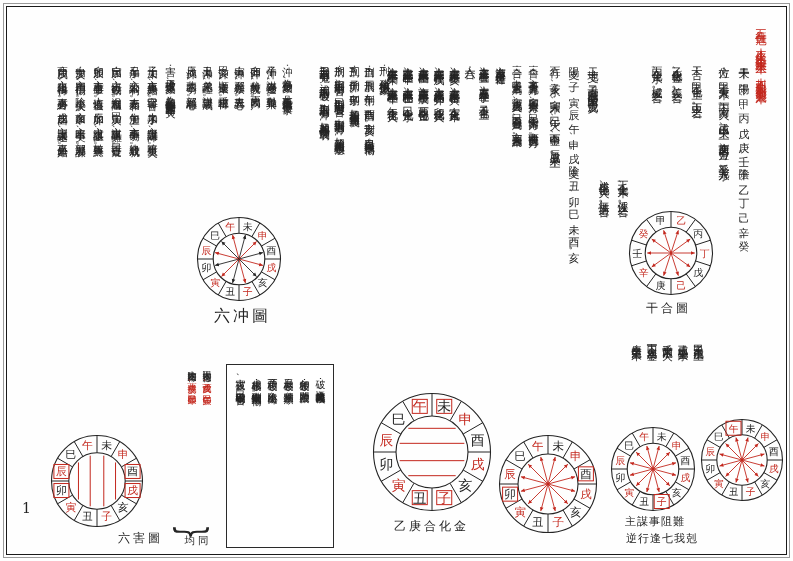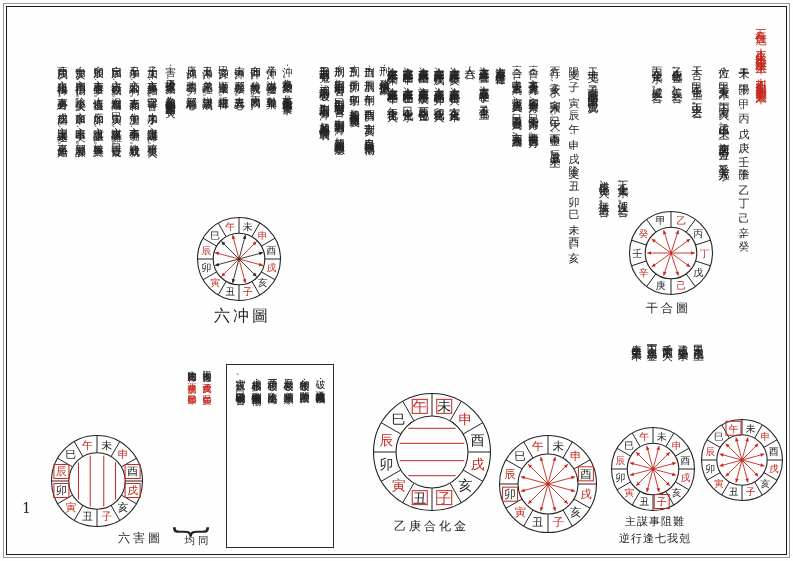--- a/index.html
+++ b/index.html
@@ -198,21 +198,21 @@
         <text x="73.7306633935959" y="50.502205631617805" text-anchor="middle" dominant-baseline="central" font-size="9.66" fill="#c3271d">戌</text>
         <text x="65.22845776197809" y="65.22845776197809" text-anchor="middle" dominant-baseline="central" font-size="9.66" fill="#242424">亥</text>
         <text x="50.502205631617805" y="73.7306633935959" text-anchor="middle" dominant-baseline="central" font-size="9.66" fill="#c3271d">子</text>
         <text x="33.49779436838219" y="73.7306633935959" text-anchor="middle" dominant-baseline="central" font-size="9.66" fill="#242424">丑</text>
         <text x="18.771542238021915" y="65.22845776197809" text-anchor="middle" dominant-baseline="central" font-size="9.66" fill="#c3271d">寅</text>
         <text x="10.269336606404107" y="50.50220563161781" text-anchor="middle" dominant-baseline="central" font-size="9.66" fill="#242424">卯</text>
         <text x="10.2693366064041" y="33.4977943683822" text-anchor="middle" dominant-baseline="central" font-size="9.66" fill="#c3271d">辰</text>
         <text x="18.771542238021908" y="18.771542238021915" text-anchor="middle" dominant-baseline="central" font-size="9.66" fill="#242424">巳</text>
       </svg></div>
   <div class="hcap" style="left:612px;top:514px;width:86px;text-align:center;font-size:11px;letter-spacing:1px;">主謀事阻難</div>
-  <div class="hcap" style="left:612px;top:531px;width:86px;text-align:center;font-size:11px;letter-spacing:1px;">逆行逢七我剋</div>
+  <div class="hcap" style="left:612px;top:531px;width:86px;text-align:right;font-size:11px;letter-spacing:1px;">逆行逢七我剋</div>
 
   <div class="vblock" style="left:544px;top:58px;width:58px;height:400px;font-size:11px;line-height:19px;">
       <p class="vcol">十二地支：子丑寅卯辰巳午未申酉戌亥</p>
       <p class="vcol">陽支：子、寅、辰、午、申、戌。陰支：丑、卯、巳、未、酉、亥。</p>
       <p class="vcol">五行：亥子水、寅卯木、巳午火、申酉金、辰戌丑未土。</p>
     </div>
 
   <div class="vblock" style="left:474px;top:58px;width:68px;height:420px;font-size:10.5px;line-height:16.5px;">
       <p class="vcol" style="letter-spacing:1px;">三會：亥子丑會北方、寅卯辰會東方、巳午未會南方、申酉戌會西方。</p>
       <p class="vcol" style="letter-spacing:1px;">三合：申子辰合水局、寅午戌合火局、巳酉丑合金局、亥卯未合木局。</p>

